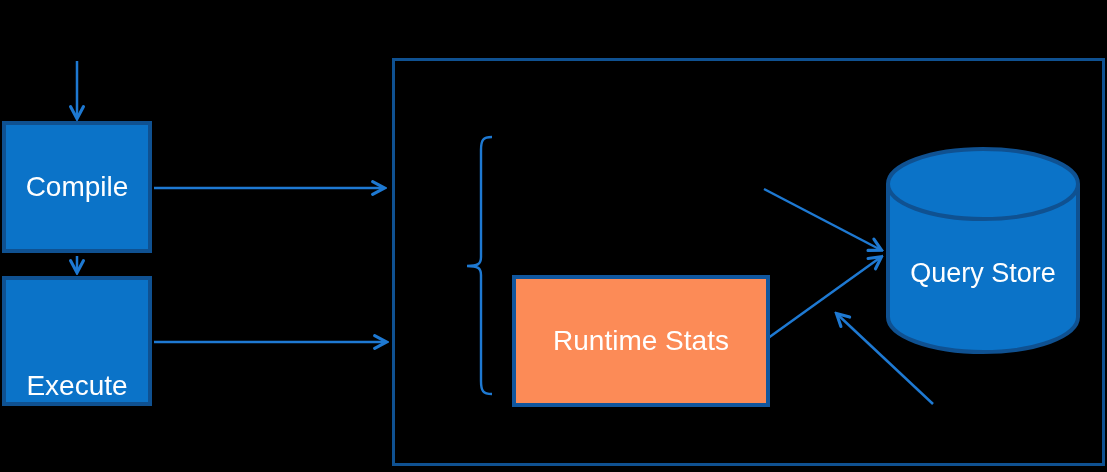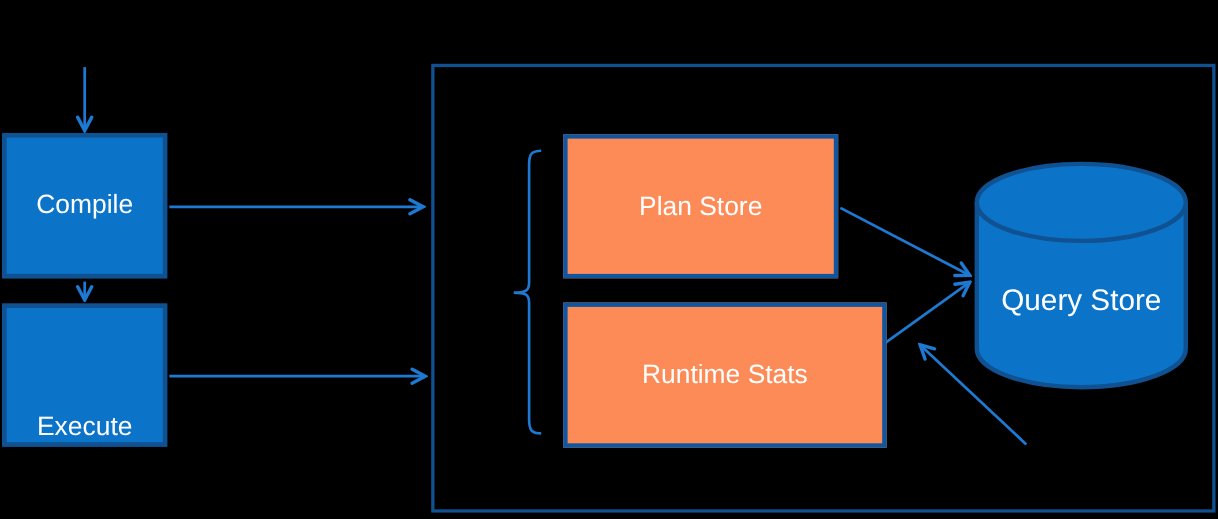--- a/index.html
+++ b/index.html
@@ -23,21 +23,21 @@
     background:var(--background);
     overflow:hidden;
   }
   .layer{position:absolute;left:0;top:0;width:1107px;height:472px;}
   svg.layer{z-index:1;}
   .node{
     position:absolute;
     box-sizing:border-box;
     display:flex;align-items:center;justify-content:center;
     color:var(--text-white);
-    font-size:24px;
+    font-size:28px;
     z-index:2;
   }
   .node-blue{
     background:var(--node-blue-fill);
     border:4px solid var(--node-blue-border);
   }
   .node-orange{
     background:var(--node-orange-fill);
     border:4px solid var(--node-orange-border);
   }
@@ -45,21 +45,21 @@
   .execute{left:2px;top:276px;width:150px;height:130px;align-items:flex-end;}
   .container-box{
     position:absolute;
     box-sizing:border-box;
     left:392px;top:58px;width:713px;height:408px;
     border:3px solid var(--container-border);
     background:transparent;
     z-index:1;
   }
   .plan-store{left:512px;top:122px;width:250px;height:131px;}
-  .runtime-stats{left:512px;top:275px;width:294px;height:132px;}
+  .runtime-stats{left:512px;top:275px;width:258px;height:132px;}
   .cylinder-label{
     position:absolute;
     left:888px;top:232px;width:190px;height:82px;
     display:flex;flex-direction:column;align-items:center;justify-content:center;
     color:var(--text-white);
     font-size:27px;line-height:36px;
     text-align:center;
     z-index:3;
   }
   .arrow-line{
@@ -116,23 +116,20 @@
   <div class="container-box"></div>
 
   <div class="node node-blue compile">
     <span>Compile</span>
   </div>
 
   <div class="node node-blue execute">
     <span>Execute</span>
   </div>
 
-  <div class="node node-orange plan-store">
-    <span>Plan Store</span>
-  </div>
 
   <div class="node node-orange runtime-stats">
     <span>Runtime Stats</span>
   </div>
 
   <div class="cylinder-label">
     <span>Query Store</span>
   </div>
 
 </div>

